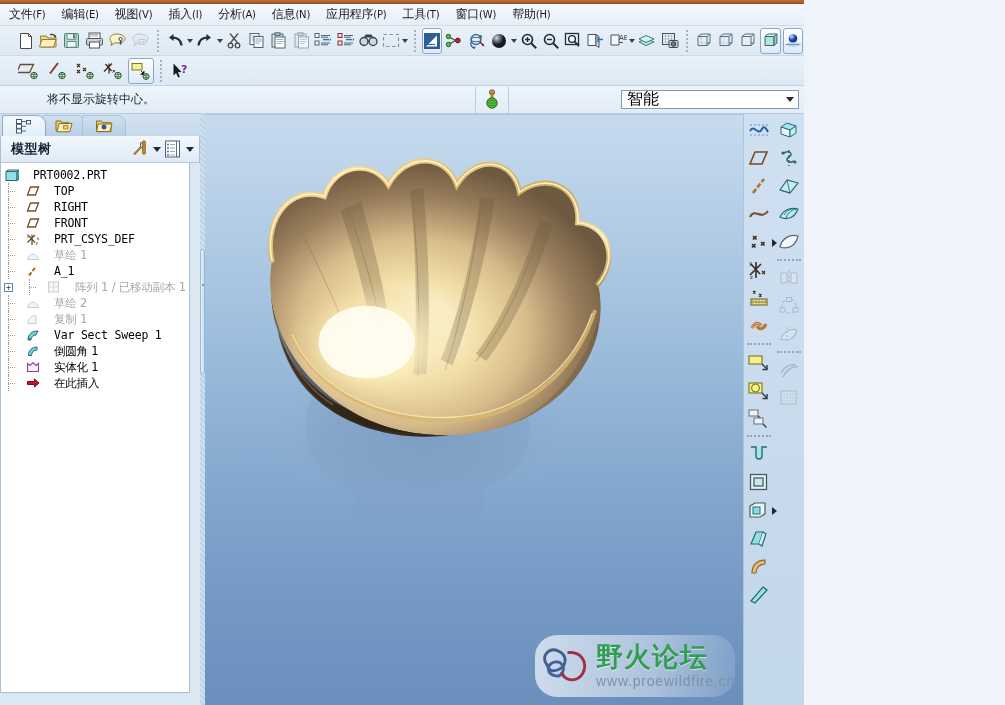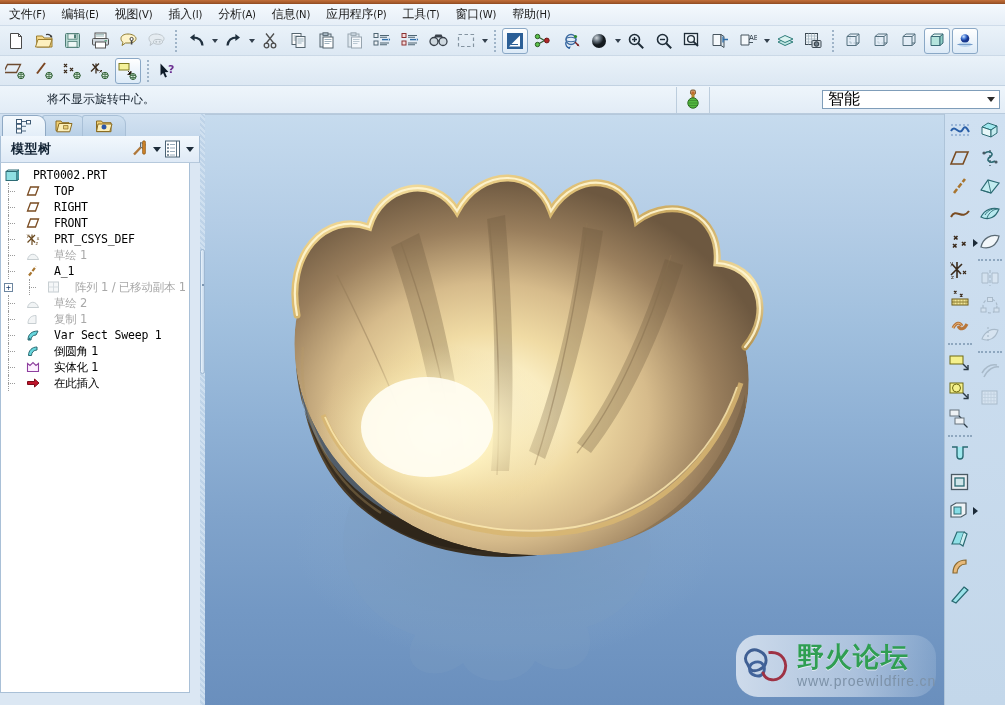--- a/index.html
+++ b/index.html
@@ -5,21 +5,21 @@
   * { box-sizing: border-box; }
   html, body {
     margin: 0; padding: 0;
     width: 1005px; height: 705px;
     overflow: hidden;
     font-family: "Liberation Sans", "DejaVu Sans", sans-serif;
     background: #eef4fa;
   }
   #app {
     position: relative;
-    width: 1005px; height: 705px;
+    width: 804px; height: 705px;
     background: #f97316;
     display: flex; flex-direction: column;
   }
 
   
   .topstrip {
     height: 4px; width: 100%;
     background: linear-gradient(180deg,#c2703a 0%, #a85c2c 60%, #8d4b22 100%);
     flex: 0 0 4px;
   }
@@ -39,21 +39,21 @@
     font-family: "DejaVu Sans", sans-serif;
     letter-spacing: -0.2px;
   }
   .menu-item .mn { font-size: 10px; }
 
   
   .toolbar {
     flex: 0 0 30px; height: 30px;
     background: linear-gradient(180deg,#eaf2f9 0%,#dce8f3 100%);
     display: flex; align-items: center;
-    padding-left: 2px;
+    padding-left: 15px;
     border-bottom: 1px solid #cbd9e7;
   }
   .toolbar2 { border-bottom: 1px solid #c2d2e2; }
   .tbtn {
     width: 26px; height: 26px;
     display: flex; align-items: center; justify-content: center;
     margin: 0 1px; border: 1px solid transparent; border-radius: 2px;
     cursor: default; position: relative;
   }
   .tbtn.pressed {

